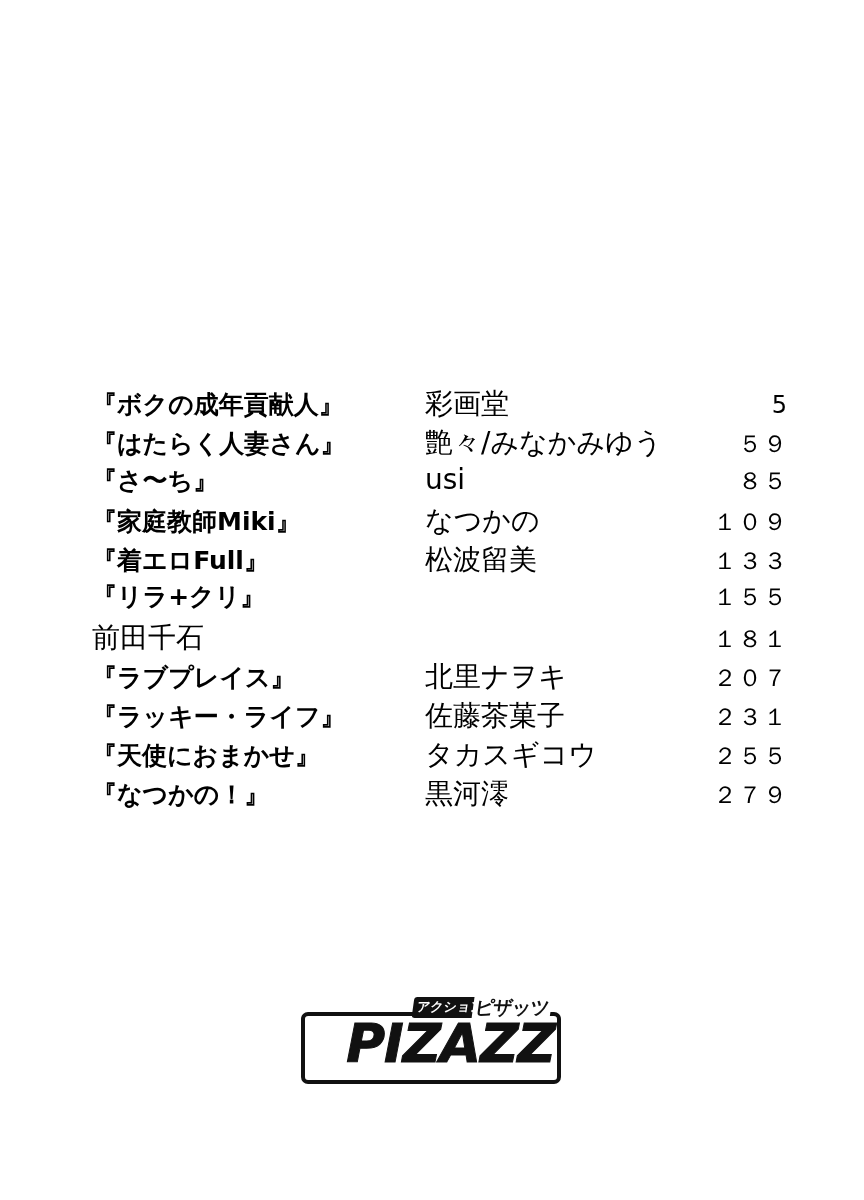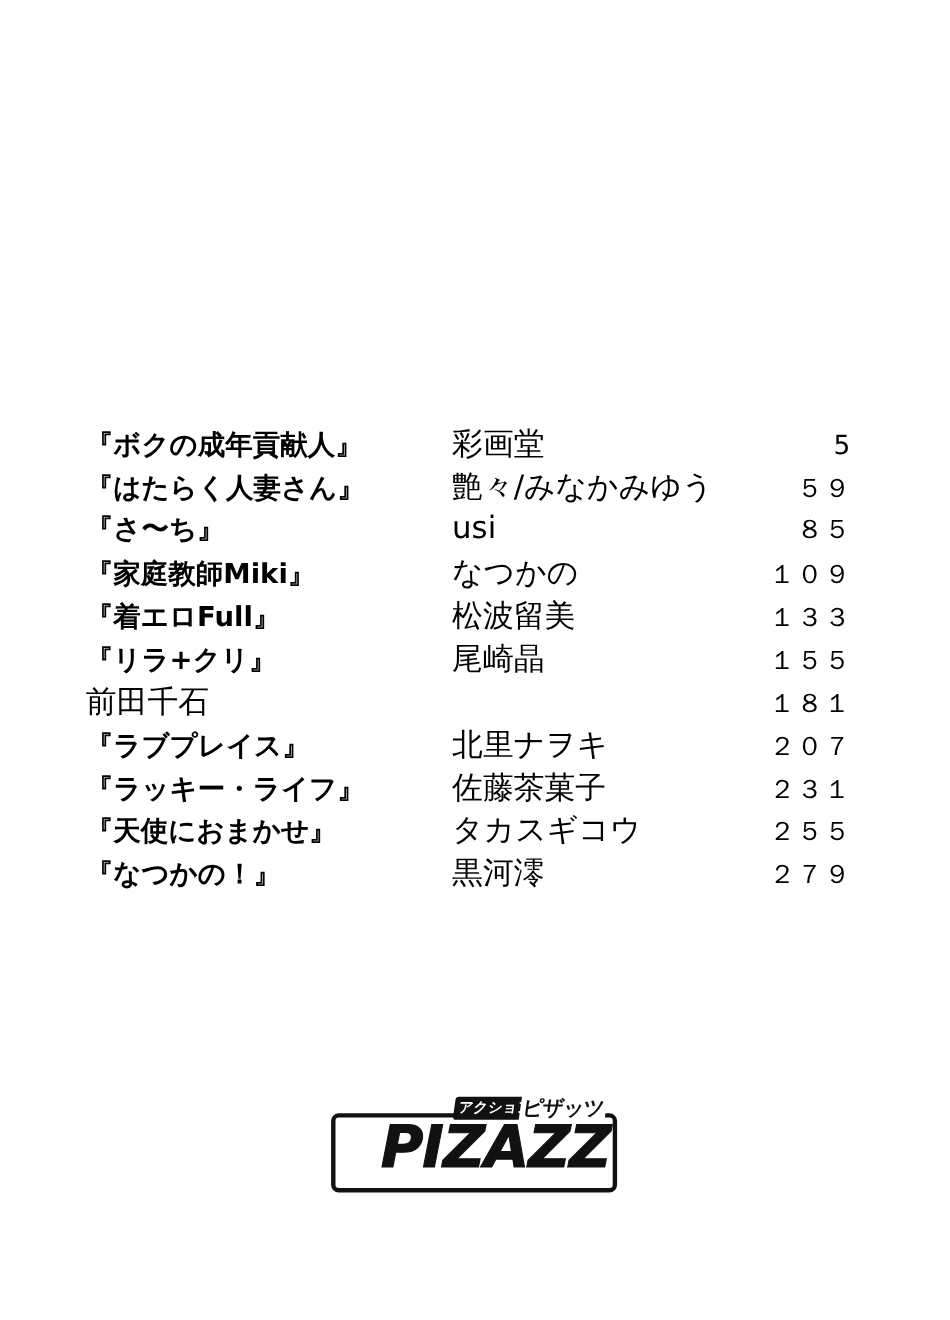--- a/index.html
+++ b/index.html
@@ -47,21 +47,21 @@
   }
   .title-vol {
     margin-left: 46px;
     letter-spacing: 0px;
   }
 
   
   .toc {
     position: absolute;
     top: 385px;
-    left: 78px;
+    left: 92px;
     width: 700px;
   }
   .toc-row {
     display: flex;
     align-items: baseline;
     height: 39px;
   }
   .toc-title {
     width: 333px;
     font-size: 25px;
@@ -185,21 +185,20 @@
     </div>
 
     <div class="toc-row">
       <div class="toc-title">『着エロFull』</div>
       <div class="toc-author">松波留美</div>
       <div class="toc-page">１３３</div>
     </div>
 
     <div class="toc-row">
       <div class="toc-title">『リラ+クリ』</div>
-      <div class="toc-author">尾崎晶</div>
       <div class="toc-page">１５５</div>
     </div>
 
     <div class="toc-row">
       <div class="toc-author">前田千石</div>
       <div class="toc-page">１８１</div>
     </div>
 
     <div class="toc-row">
       <div class="toc-title">『ラブプレイス』</div>

